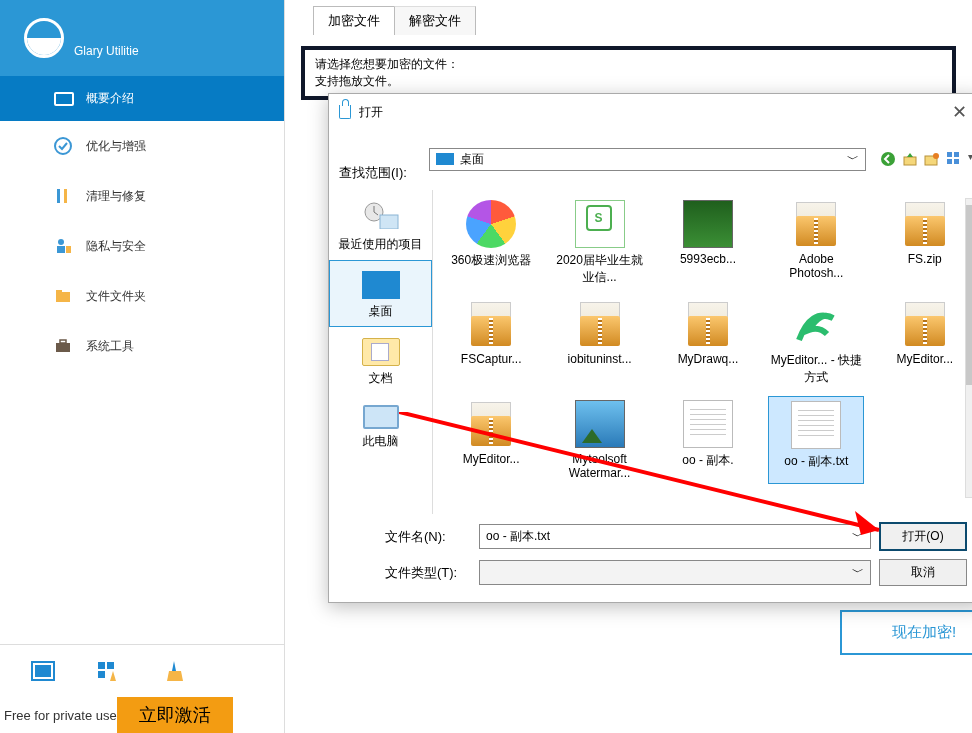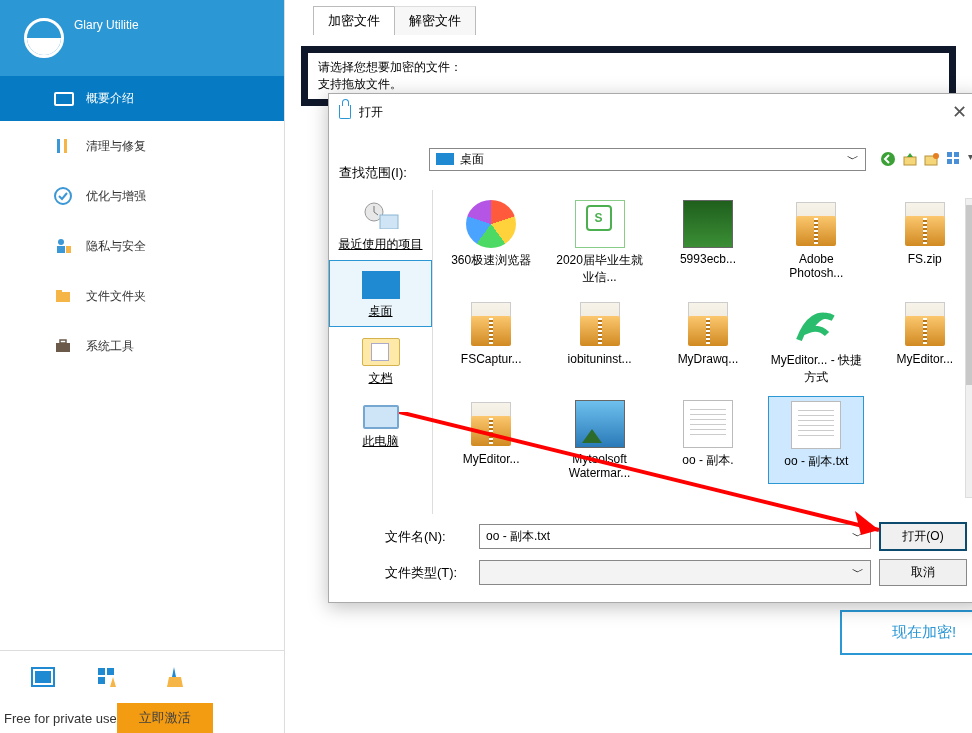--- a/index.html
+++ b/index.html
@@ -1,36 +1,36 @@
 <!DOCTYPE html>
 <html><head>
 <meta charset="utf-8">
 <style>
 * { margin: 0; padding: 0; box-sizing: border-box; font-family: "Microsoft YaHei", sans-serif; font-size: 12px; }
 body { width: 972px; height: 733px; background: #fff; position: relative; overflow: hidden; }
 
 
 .sidebar { position: absolute; left: 0; top: 0; width: 285px; height: 733px; border-right: 1px solid #ddd; display: flex; flex-direction: column; }
-.logo { background: #2b97d5; color: #fff; font-size: 26px; padding: 18px 4px 18px 24px; display: flex; align-items: flex-start; gap: 10px; }
+.logo { background: #2b97d5; color: #fff; font-size: 26px; padding: 18px 4px 18px 24px; display: flex; align-items: flex-end; gap: 10px; }
 .logo-icon { width: 40px; height: 40px; border: 3px solid #fff; border-radius: 50%; position: relative; overflow: hidden; }
 .logo-icon::after { content: ""; position: absolute; left: 0; top: 50%; width: 100%; height: 50%; background: #fff; }
 .nav-header { background: #067bc4; color: #fff; padding: 14px 0 14px 54px; display: flex; align-items: center; gap: 12px; font-size: 15px; }
 .nav-header .mon-icon { width: 20px; height: 14px; border: 2px solid #fff; border-radius: 2px; position: relative; }
 .nav-item { padding: 16px 0 16px 54px; display: flex; align-items: center; gap: 14px; font-size: 14px; color: #333; cursor: pointer; }
 .bottom-icons { margin-top: auto; border-top: 1px solid #ddd; padding: 14px 30px; display: flex; gap: 40px; }
 .license { display: flex; align-items: center; }
 .license-text { padding: 6px 0 6px 4px; font-size: 13px; color: #333; }
-.license-btn { background: #f39c12; color: #404040; padding: 6px 22px; font-size: 13px; }
+.license-btn { background: #f39c12; color: #000000; padding: 6px 22px; font-size: 18px; }
 
 
 .main { position: absolute; left: 285px; top: 0; right: 0; height: 733px; background: #fff; }
 .tabs { padding: 6px 0 0 28px; display: flex; border-bottom: 1px solid #fff; }
 .tab { padding: 5px 14px; border: 1px solid #bbb; border-bottom: none; background: #fff; margin-right: -1px; font-size: 13px; }
 .tab.inactive { background: #f7f7f7; border-top: 1px solid #ddd; }
-.instruction-box { margin: 10px 16px 0; border: 7px solid #0f172a; padding: 6px 10px; font-size: 13px; line-height: 1.4; }
+.instruction-box { margin: 10px 16px 0; border: 4px solid #0f172a; padding: 6px 10px; font-size: 13px; line-height: 1.4; }
 .encrypt-btn { position: absolute; left: 555px; top: 610px; width: 168px; height: 45px; border: 2px solid #2b97d5; color: #2b97d5; background: #fff; font-size: 15px; display: flex; align-items: center; justify-content: center; }
 .footer-btns { position: absolute; right: 18px; bottom: 4px; display: flex; gap: 10px; }
 .footer-btns button { width: 78px; padding: 4px 0; border: 1px solid #999; background: #f0f0f0; font-size: 13px; }
 .footer-btns .help { border-color: #2b97d5; }
 
 
 .dialog { position: absolute; left: 328px; top: 93px; width: 656px; height: 510px; background: #fff; border: 1px solid #aaa; box-shadow: 0 4px 18px rgba(0,0,0,0.25); display: flex; flex-direction: column; }
 .dialog-title { display: flex; align-items: center; padding: 7px 10px; font-size: 13px; }
 .lock-icon { width: 12px; height: 14px; border: 1.5px solid #2b97d5; border-top: none; border-radius: 0 0 2px 2px; margin-right: 8px; position: relative; }
 .lock-icon::before { content: ""; position: absolute; top: -6px; left: 2px; width: 5px; height: 6px; border: 1.5px solid #2b97d5; border-bottom: none; border-radius: 4px 4px 0 0; }
@@ -38,21 +38,21 @@
 .lookup-row { display: flex; align-items: center; padding: 6px 10px 8px; gap: 6px; }
 .lookup-row .lbl { font-size: 13px; width: 84px; margin-top: 28px; }
 .lookup-combo { flex: 1; display: flex; align-items: center; border: 1px solid #888; background: #fff; padding: 2px 6px; }
 .desktop-mini { width: 18px; height: 12px; background: #1f89d1; margin-right: 6px; }
 .lookup-combo .dd { margin-left: auto; }
 .toolbar-icons { display: flex; gap: 6px; margin-left: 8px; }
 .tb-ico { width: 16px; height: 16px; }
 
 .dialog-body { display: flex; flex: 1; min-height: 0; }
 .places { width: 104px; border-right: 1px solid #ddd; display: flex; flex-direction: column; align-items: center; }
-.place { width: 100%; padding: 10px 4px 6px; text-align: center; font-size: 12px; border: 1px solid transparent; text-decoration: underline; }
+.place { width: 100%; padding: 10px 4px 6px; text-align: center; font-size: 12px; border: 1px solid transparent; }
 .place.active { border: 1px solid #2b97d5; background: #eaf5fc; }
 .place-icon { width: 38px; height: 28px; margin: 0 auto 4px; }
 .place-desktop { background: #1f89d1; }
 .place-folder { background: #ffe9a8; border: 1px solid #d5b24a; border-radius: 2px; }
 .place-pc { width: 36px; height: 24px; border: 2px solid #76a7d0; border-radius: 2px; background: #cde5f7; }
 
 .files { flex: 1; padding: 6px 4px; overflow: hidden; position: relative; }
 .file-grid { display: grid; grid-template-columns: repeat(5, 96px); column-gap: 0; row-gap: 6px; justify-content: space-around; }
 .file { display: flex; flex-direction: column; align-items: center; text-align: center; font-size: 12px; padding: 4px 2px; }
 .file.selected { background: #cde8ff; border: 1px solid #2b97d5; }
@@ -87,32 +87,32 @@
 <div class="sidebar">
   <div class="logo">
     <span class="logo-icon"></span>
     <span>Glary Utilitie</span>
   </div>
   <div class="nav-header">
     <span class="mon-icon"></span>
     <span>概要介绍</span>
   </div>
   <div class="nav-item">
+    <svg width="18" height="18">
+        <circle cx="9" cy="9" r="8" fill="none" stroke="#3b97d5" stroke-width="2"></circle>
+        <path d="M5 9l3 3 5-6" stroke="#3b97d5" stroke-width="2" fill="none"></path>
+      </svg>
+    <span>优化与增强</span>
+  </div>
+  <div class="nav-item">
     <svg class="ico" width="18" height="18">
         <rect x="3" y="2" width="3" height="14" fill="#3b97d5"></rect>
         <rect x="10" y="2" width="3" height="14" fill="#f5b547"></rect>
       </svg>
     <span>清理与修复</span>
-  </div>
-  <div class="nav-item">
-    <svg width="18" height="18">
-        <circle cx="9" cy="9" r="8" fill="none" stroke="#3b97d5" stroke-width="2"></circle>
-        <path d="M5 9l3 3 5-6" stroke="#3b97d5" stroke-width="2" fill="none"></path>
-      </svg>
-    <span>优化与增强</span>
   </div>
   <div class="nav-item">
     <svg width="18" height="18">
         <circle cx="7" cy="5" r="3" fill="#3b97d5"></circle>
         <rect x="3" y="9" width="8" height="7" fill="#3b97d5"></rect>
         <rect x="12" y="9" width="5" height="7" fill="#f5b547"></rect>
       </svg>
     <span>隐私与安全</span>
   </div>
   <div class="nav-item">

